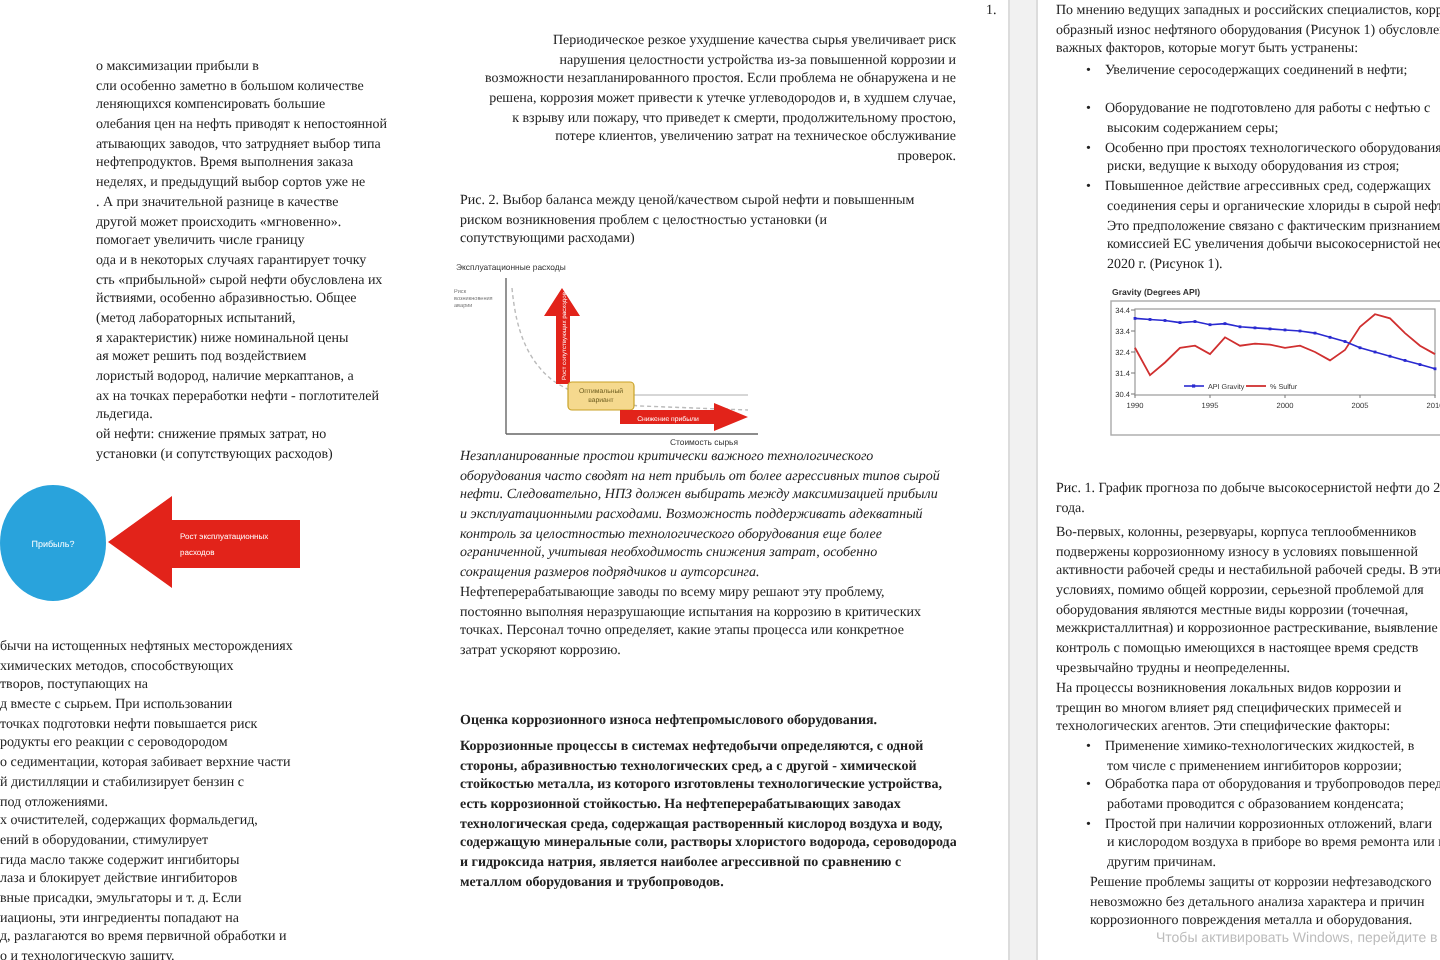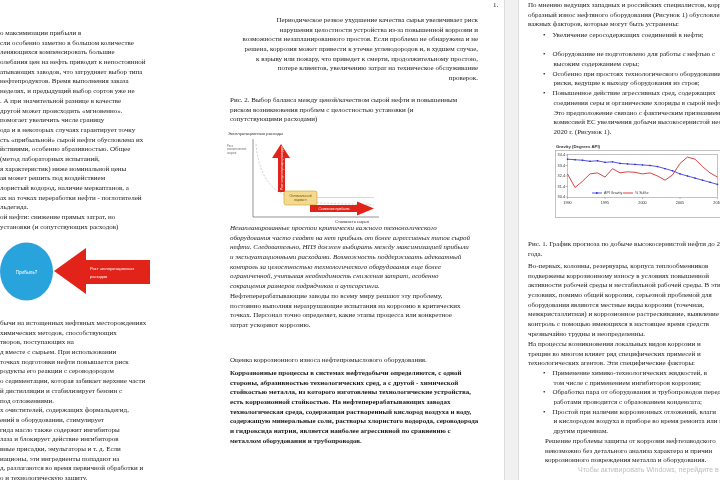--- a/index.html
+++ b/index.html
@@ -1,39 +1,39 @@
 <!DOCTYPE html>
 <html><head>
 <meta charset="utf-8">
 <style>
   html,body{margin:0;padding:0;background:#ffffff;}
   .canvas{position:relative;width:720px;height:480px;overflow:hidden;background:#ffffff;
           font-family:"Liberation Serif",serif;color:#222;}
   .col{position:absolute;}
   .clip{overflow:hidden;}
   .tline{font-size:7px;line-height:9.7px;height:9.7px;white-space:pre;}
-  .bold{font-weight:normal;}
+  .bold{font-weight:bold;}
   .page-sep{position:absolute;left:504px;top:0;width:15px;height:480px;background:#f1f1f1;
             border-left:1px solid #dcdcdc;border-right:1px solid #dcdcdc;box-sizing:border-box;}
   .pageno{position:absolute;left:493px;top:1px;font-size:7px;line-height:9.7px;}
   .watermark{position:absolute;left:578px;top:466px;font-family:"Liberation Sans",sans-serif;
              font-size:7px;color:#bcbcbc;white-space:pre;}
   svg{position:absolute;overflow:hidden;}
   svg text{font-family:"Liberation Sans",sans-serif;}
 </style>
 </head>
 <body>
 
 <div class="canvas">
 
   <div class="page-sep"></div>
 
   <div class="pageno">1.</div>
 
-  <div class="col" style="left:0;top:29px;width:228px;">
+  <div class="col" style="left:0;top:29px;width:228px;padding-left:48px;">
       <div class="tline">о максимизации прибыли в</div>
       <div class="tline">сли особенно заметно в большом количестве</div>
       <div class="tline">леняющихся компенсировать большие</div>
       <div class="tline">олебания цен на нефть приводят к непостоянной</div>
       <div class="tline">атывающих заводов, что затрудняет выбор типа</div>
       <div class="tline">нефтепродуктов. Время выполнения заказа</div>
       <div class="tline">неделях, и предыдущий выбор сортов уже не</div>
       <div class="tline">. А при значительной разнице в качестве</div>
       <div class="tline">другой может происходить «мгновенно».</div>
       <div class="tline">помогает увеличить числе границу</div>

